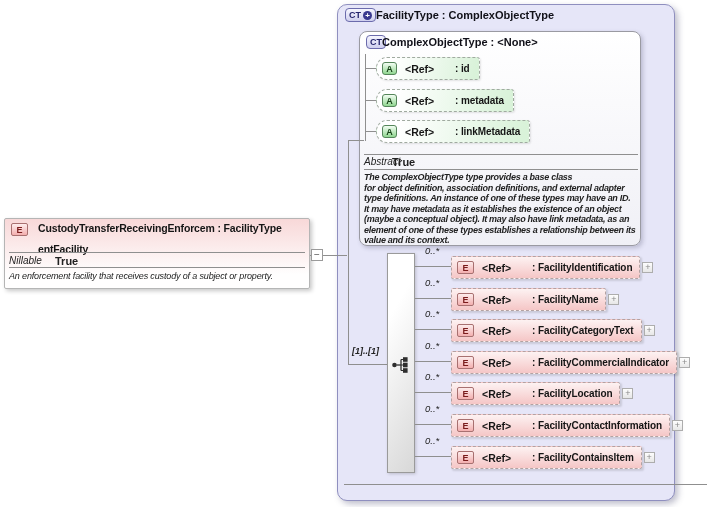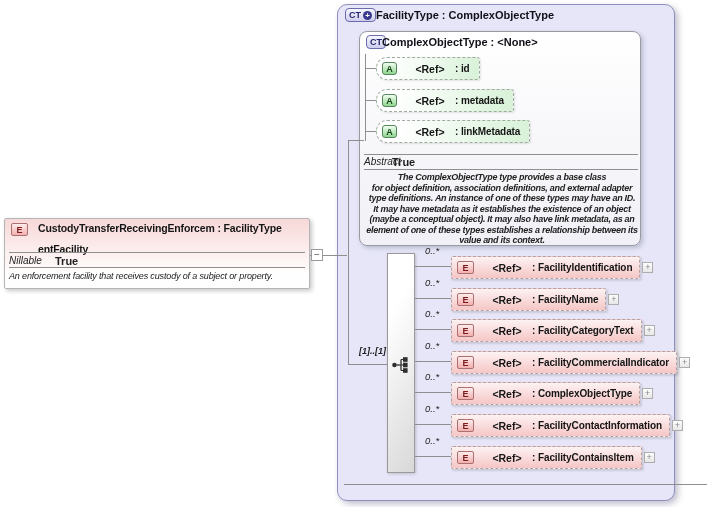--- a/index.html
+++ b/index.html
@@ -26,21 +26,21 @@
           border:1px solid #55855a;border-radius:3px;background:linear-gradient(#f2fdf2,#90d690);
           color:#143f14;font-weight:bold;font-size:9px;box-sizing:border-box;flex:none;}
   .cticon{position:absolute;display:inline-flex;align-items:center;gap:2px;height:14px;padding:0 3px;
           border:1px solid #6b6bac;border-radius:4px;background:linear-gradient(#f6f6ff,#cfcfee);
           color:#26266e;font-weight:bold;font-size:9px;box-sizing:border-box;}
   .pluscircle{display:inline-flex;align-items:center;justify-content:center;width:9px;height:9px;
           border-radius:50%;background:#39398f;color:#fff;font-weight:bold;font-size:8px;line-height:9px;}
 
   
   .ctbox{position:absolute;left:337px;top:4px;width:338px;height:497px;border:1px solid #8f8fbf;
-         border-radius:10px;background:#e6e6f8;box-shadow:3px 3px 6px rgba(70,70,110,.35);box-sizing:border-box;text-align:center;}
+         border-radius:10px;background:#e6e6f8;box-shadow:3px 3px 6px rgba(70,70,110,.35);box-sizing:border-box;}
   .htitle{position:absolute;font-weight:bold;font-size:11px;white-space:nowrap;color:#101018;}
 
   
   .basebox{position:absolute;left:21px;top:26px;width:282px;height:215px;border:1px solid #9a9aa2;
            border-radius:8px;background:linear-gradient(#ffffff,#f0f0f6);
            box-shadow:2px 2px 4px rgba(60,60,90,.25);box-sizing:border-box;}
   .bdesc{position:absolute;font-style:italic;font-size:9px;letter-spacing:-.28px;line-height:10.5px;
          white-space:pre-line;color:#222;font-weight:bold;}
 
   
@@ -53,21 +53,21 @@
 
   
   .elwrap{position:absolute;display:flex;align-items:center;}
   .el-row{display:flex;align-items:center;height:23px;box-sizing:border-box;padding:0 7px 0 5px;
           border:1px dashed #b3a2a2;border-radius:2px;
           background:linear-gradient(#fdf2f2,#f5c6c6);box-shadow:1.5px 1.5px 2px rgba(0,0,0,.12);width:max-content;}
   .plusbox{display:flex;align-items:center;justify-content:center;width:11px;height:11px;margin-left:2px;
            border:1px solid #adadad;background:linear-gradient(#fdfdfd,#e7e7e7);color:#8a8a8a;
            font-size:9px;line-height:9px;box-sizing:border-box;flex:none;}
   .card{position:absolute;font-style:italic;font-size:9.5px;color:#222;}
-  .mult{position:absolute;font-style:italic;font-weight:bold;font-size:9px;color:#222;white-space:nowrap;margin-left:7px;}
+  .mult{position:absolute;font-style:italic;font-weight:bold;font-size:9px;color:#222;white-space:nowrap;}
 
   .minusbox{position:absolute;display:flex;align-items:center;justify-content:center;width:12px;height:12px;
             background:#ffffff;border:1px solid #9a9a9a;color:#555;font-size:10px;line-height:10px;box-sizing:border-box;}
 
   .seqbar{position:absolute;width:28px;height:220px;border:1px solid #9a9a9a;box-sizing:border-box;
           background:linear-gradient(120deg,#ffffff 25%,#d8d8d8);box-shadow:1px 1px 3px rgba(0,0,0,.18);}
   .seqicon{position:absolute;}
   .fdesc{position:absolute;font-style:italic;font-size:9.5px;letter-spacing:-.1px;white-space:nowrap;color:#222;}
 </style>
 </head>
@@ -192,21 +192,21 @@
       </div>
       <span class="plusbox">+</span>
     </div>
 
     <div class="hl" style="left:77px;top:387px;width:36px;"></div>
     <div class="card" style="left:87px;top:366px;">0..*</div>
     <div class="elwrap" style="left:113px;top:377px;">
       <div class="el-row">
         <span class="icon-e">E</span>
         <span class="ref">&lt;Ref&gt;</span>
-        <span class="rname">: ComplexObjectType</span>
+        <span class="rname">: FacilityLocation</span>
       </div>
       <span class="plusbox">+</span>
     </div>
 
     <div class="hl" style="left:77px;top:419px;width:36px;"></div>
     <div class="card" style="left:87px;top:398px;">0..*</div>
     <div class="elwrap" style="left:113px;top:409px;">
       <div class="el-row">
         <span class="icon-e">E</span>
         <span class="ref">&lt;Ref&gt;</span>

